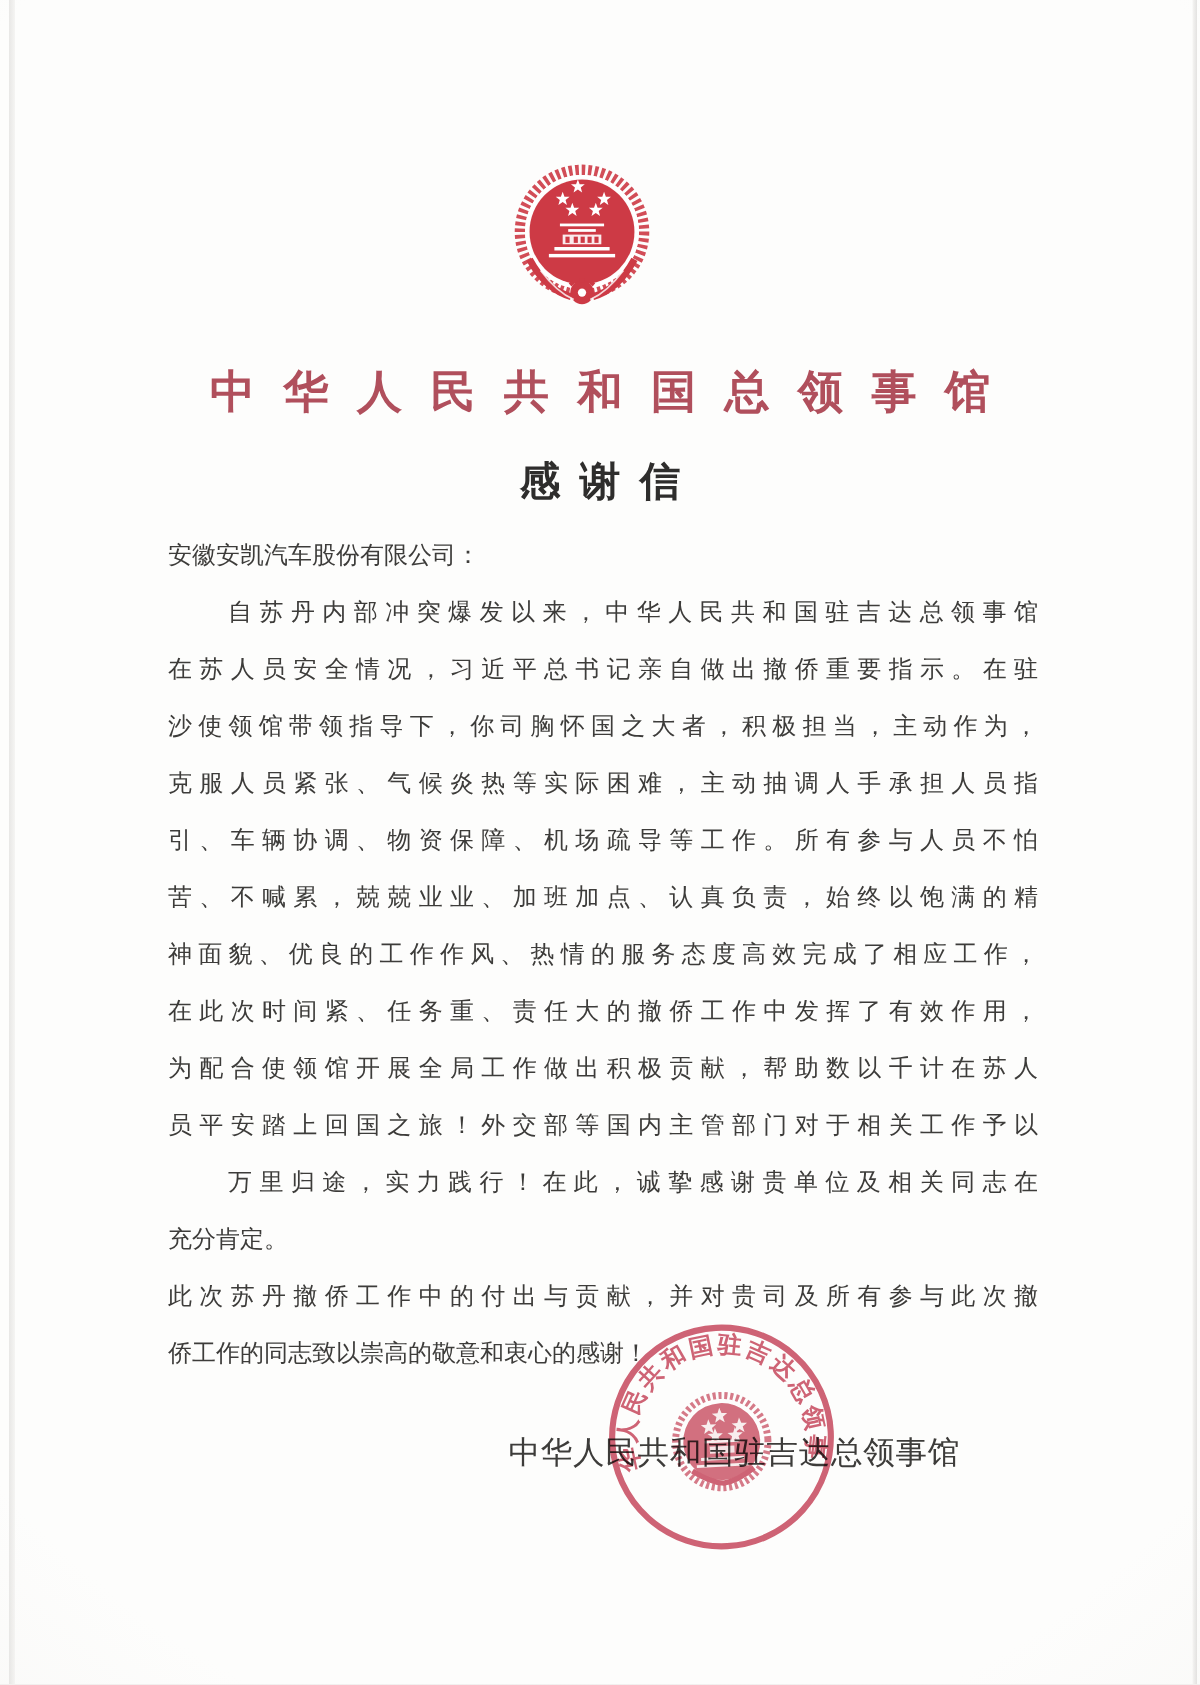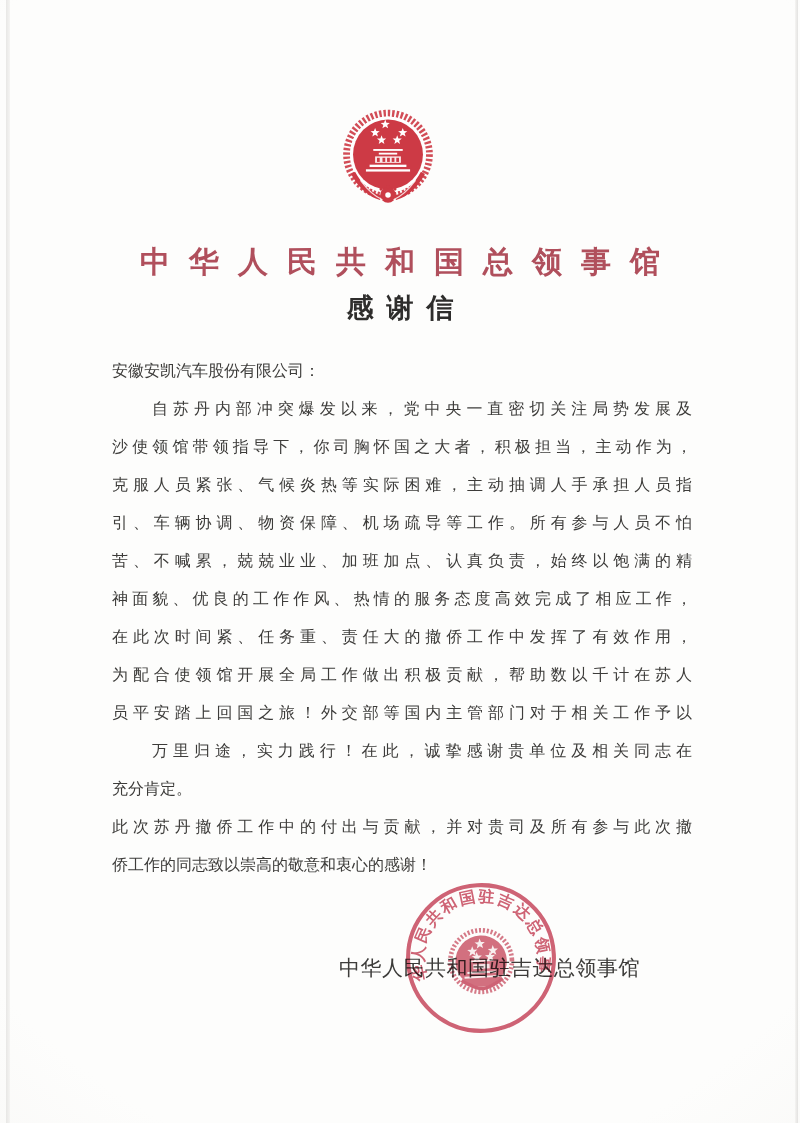--- a/index.html
+++ b/index.html
@@ -21,21 +21,21 @@
 
   .org-name{
     position:absolute;left:0;top:244px;width:100%;
     text-align:center;
     font-size:30px;line-height:36px;font-weight:600;
     color:#b04f5c;
     letter-spacing:19px;text-indent:19px;
     white-space:nowrap;
   }
   .letter-title{
-    position:absolute;left:0;top:292px;width:100%;
+    position:absolute;left:0;top:305px;width:100%;
     text-align:center;
     font-size:27px;line-height:33px;font-weight:bold;
     color:#2e2d2c;
     letter-spacing:13px;text-indent:13px;
     white-space:nowrap;
   }
 
   .letter-body{
     position:absolute;left:112px;top:352px;width:580px;
     font-size:16px;color:#3d3c3a;
@@ -113,21 +113,22 @@
     <path d="M80,78 Q68,94 56,99" fill="none" stroke="#ffffff" stroke-width="1.2" opacity="0.8"></path>
   </svg>
 
   <div class="org-name">中华人民共和国总领事馆</div>
 
   <div class="letter-title">感谢信</div>
 
   <div class="letter-body">
     <div class="bline salutation">安徽安凯汽车股份有限公司：</div>
     <div>
-        <div class="bline fill indent">自苏丹内部冲突爆发以来，党中央一直密切关注局势发展及</div>
+        <div class="bline fill indent">自苏丹内部冲突爆发以来，中华人民共和国驻吉达总领事馆</div>
+        <div class="bline fill">在苏人员安全情况，习近平总书记亲自做出撤侨重要指示。在驻</div>
         <div class="bline fill">沙使领馆带领指导下，你司胸怀国之大者，积极担当，主动作为，</div>
         <div class="bline fill">克服人员紧张、气候炎热等实际困难，主动抽调人手承担人员指</div>
         <div class="bline fill">引、车辆协调、物资保障、机场疏导等工作。所有参与人员不怕</div>
         <div class="bline fill">苦、不喊累，兢兢业业、加班加点、认真负责，始终以饱满的精</div>
         <div class="bline fill">神面貌、优良的工作作风、热情的服务态度高效完成了相应工作，</div>
         <div class="bline fill">在此次时间紧、任务重、责任大的撤侨工作中发挥了有效作用，</div>
         <div class="bline fill">为配合使领馆开展全局工作做出积极贡献，帮助数以千计在苏人</div>
         <div class="bline fill">员平安踏上回国之旅！外交部等国内主管部门对于相关工作予以</div>
         <div class="bline fill indent">万里归途，实力践行！在此，诚挚感谢贵单位及相关同志在</div>
         <div class="bline end">充分肯定。</div>

